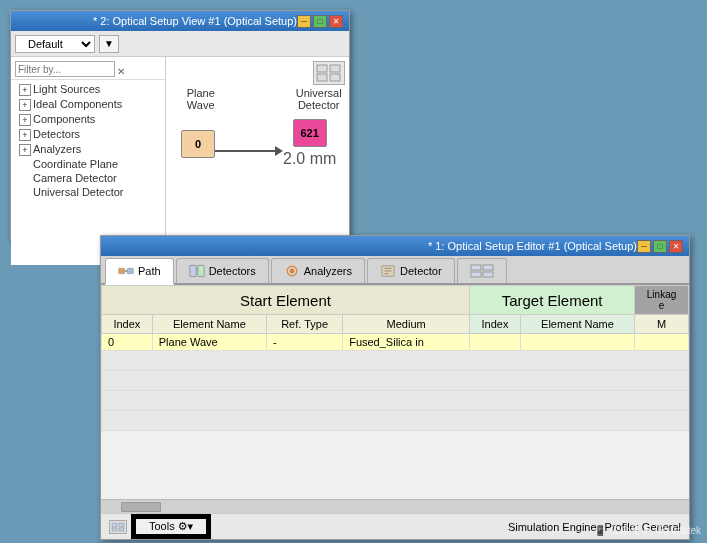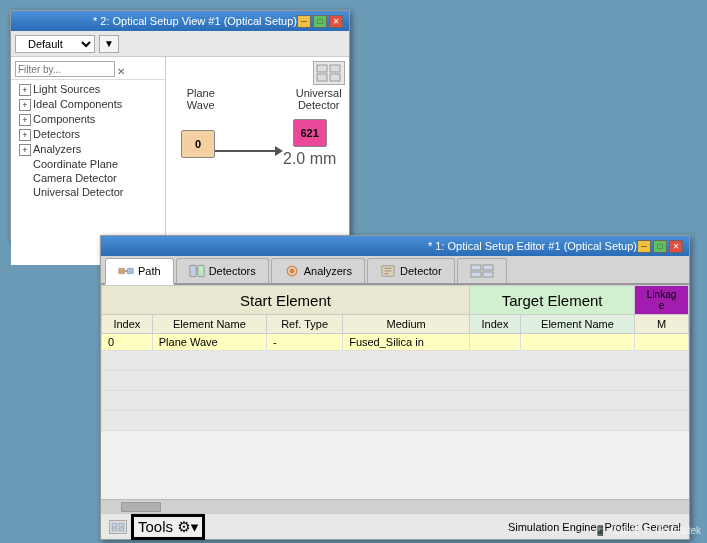--- a/index.html
+++ b/index.html
@@ -348,24 +348,24 @@
       height: 14px;
       background: #e0e0e0;
       border: 1px solid #aaa;
       display: flex;
       align-items: center;
       justify-content: center;
       font-size: 8px;
     }
 
     .tools-btn {
-      font-size: 15px;
-      padding: 1px 4px;
+      font-size: 11px;
+      padding: 1px 13px;
       background: #f0f0f0;
-      border: 3px solid #000000;
+      border: 5px solid #000000;
       cursor: pointer;
     }
 
     .watermark {
       position: absolute;
       bottom: 6px;
       right: 6px;
       font-size: 10px;
       color: rgba(255,255,255,0.7);
       display: flex;
@@ -558,21 +558,21 @@
       </div>
     </div>
 
     <div class="window2-body">
       <div class="scrollable-area">
         <table class="data-table">
           <thead>
             <tr>
               <th colspan="4" class="group-header">Start Element</th>
               <th colspan="2" class="group-header target">Target Element</th>
-              <th class="group-header linkage" style="background:#a21caf; font-size:10px; white-space:nowrap;">Linkag<br>e</th>
+              <th class="group-header linkage" style="background:#a3a3a3; font-size:10px; white-space:nowrap;">Linkag<br>e</th>
             </tr>
             <tr>
               <th style="background:#f0f0d8; min-width:40px;">Index</th>
               <th style="background:#f0f0d8; min-width:90px;">Element Name</th>
               <th style="background:#f0f0d8; min-width:60px;">Ref. Type</th>
               <th style="background:#f0f0d8; min-width:100px;">Medium</th>
               <th style="background:#e0f0e0; min-width:40px;">Index</th>
               <th style="background:#e0f0e0; min-width:90px;">Element Name</th>
               <th style="background:#f0f0d8; min-width:25px;">M</th>
             </tr>

